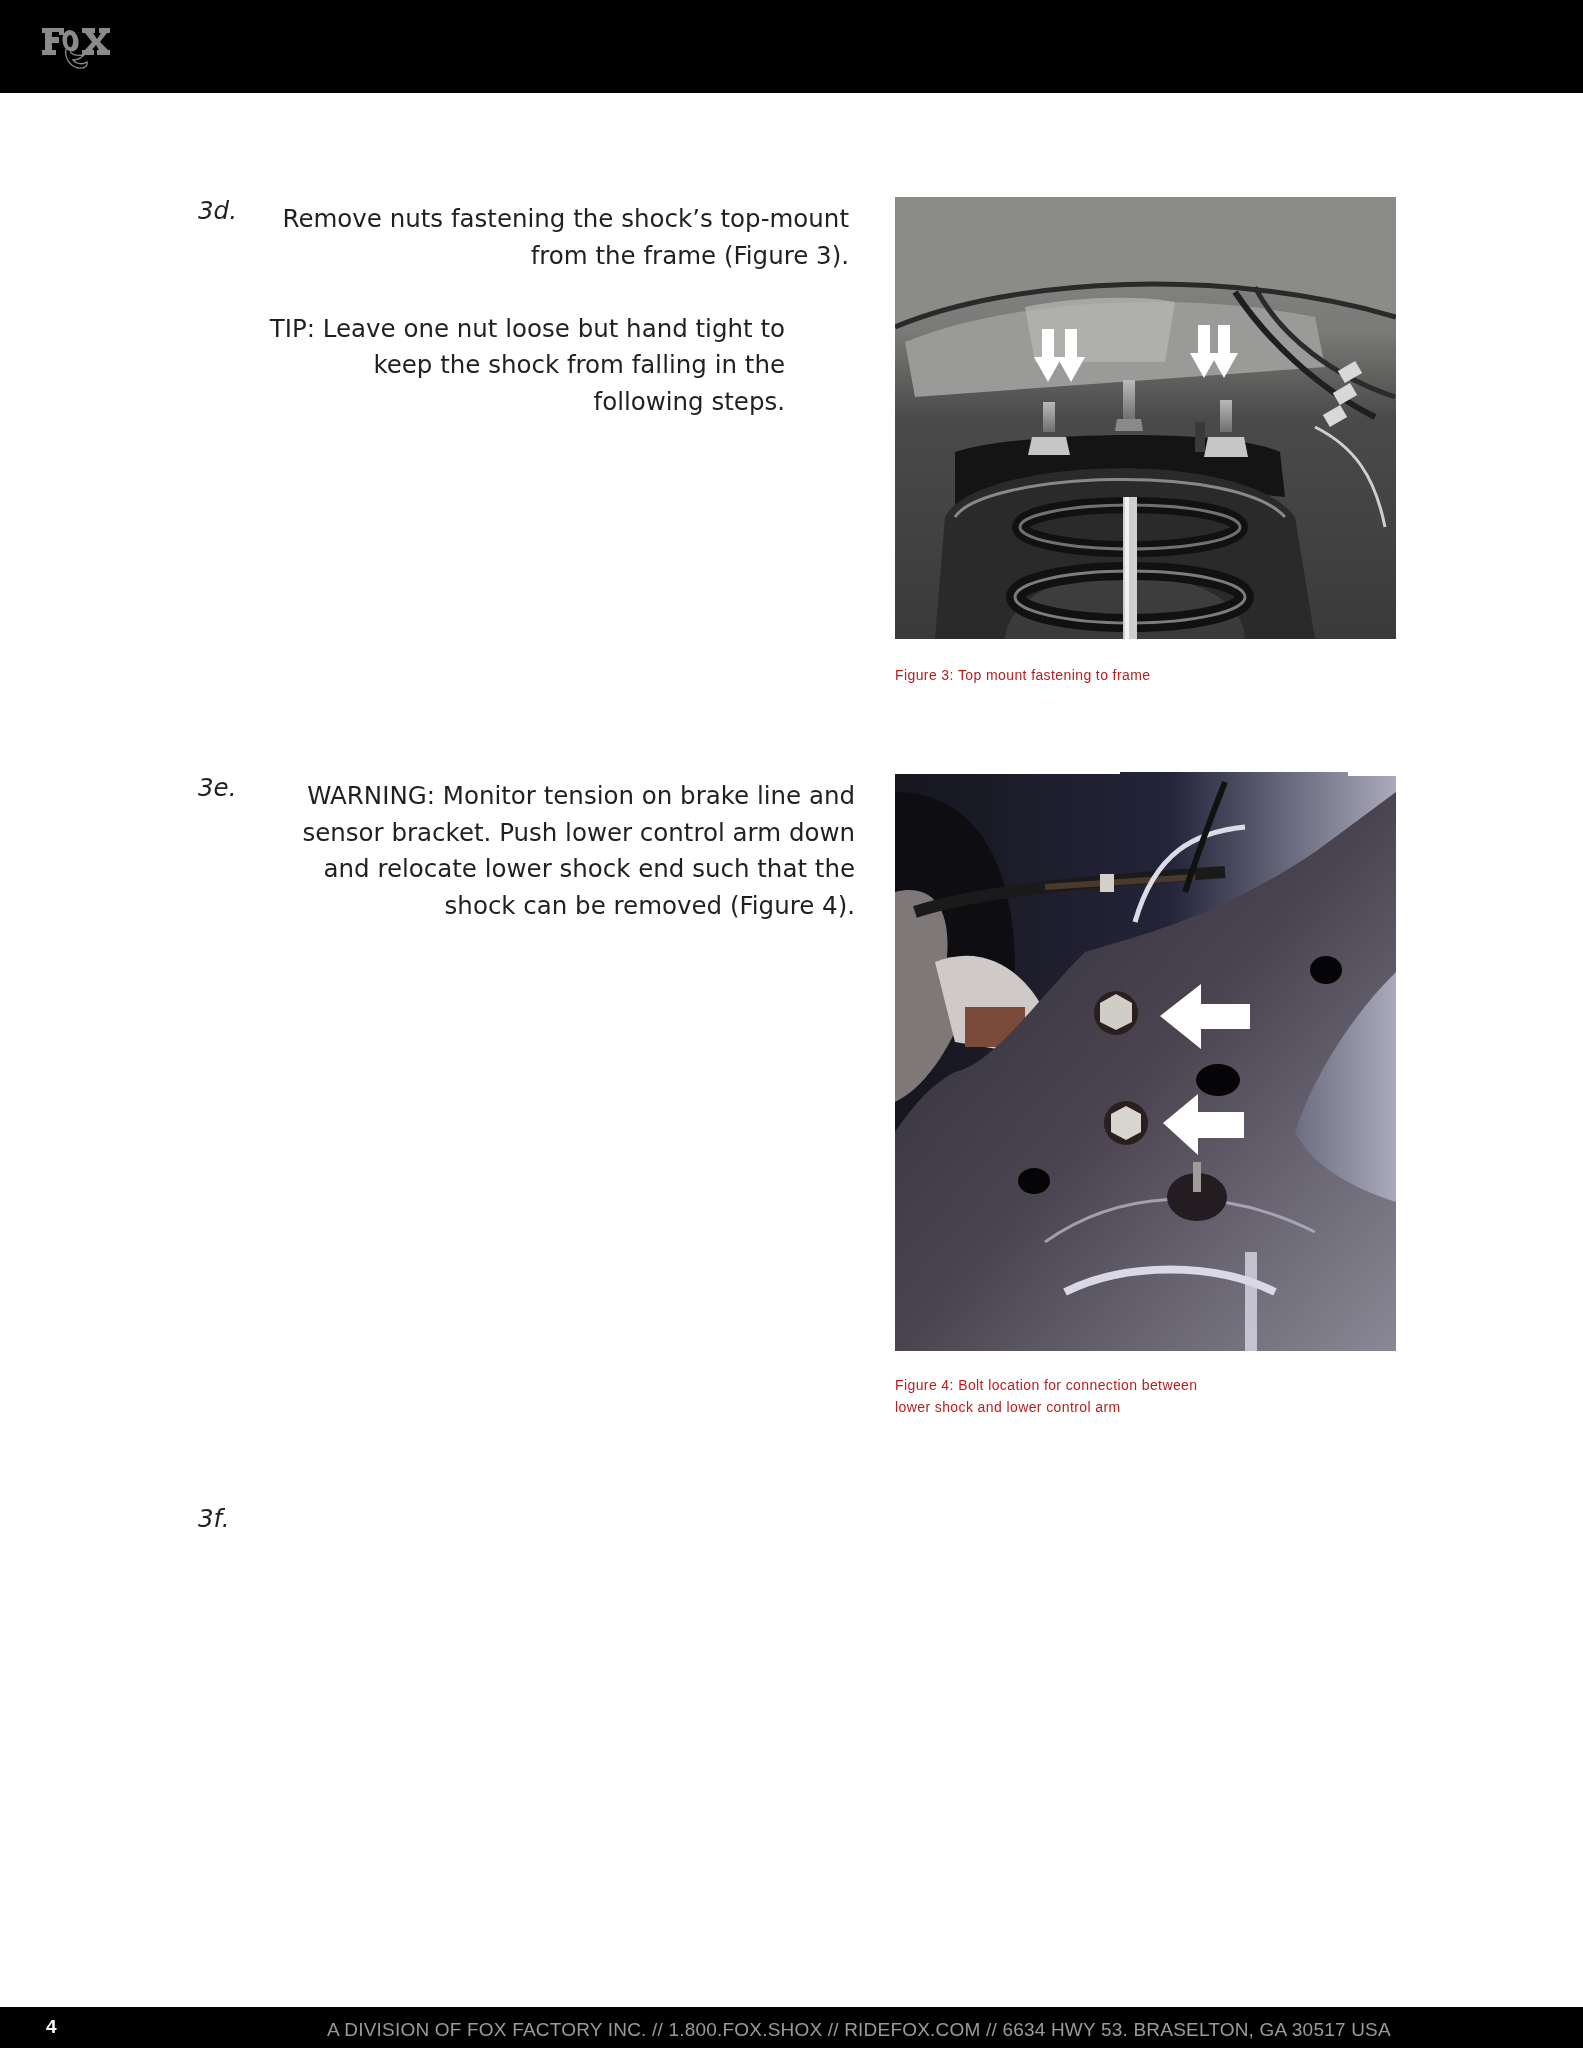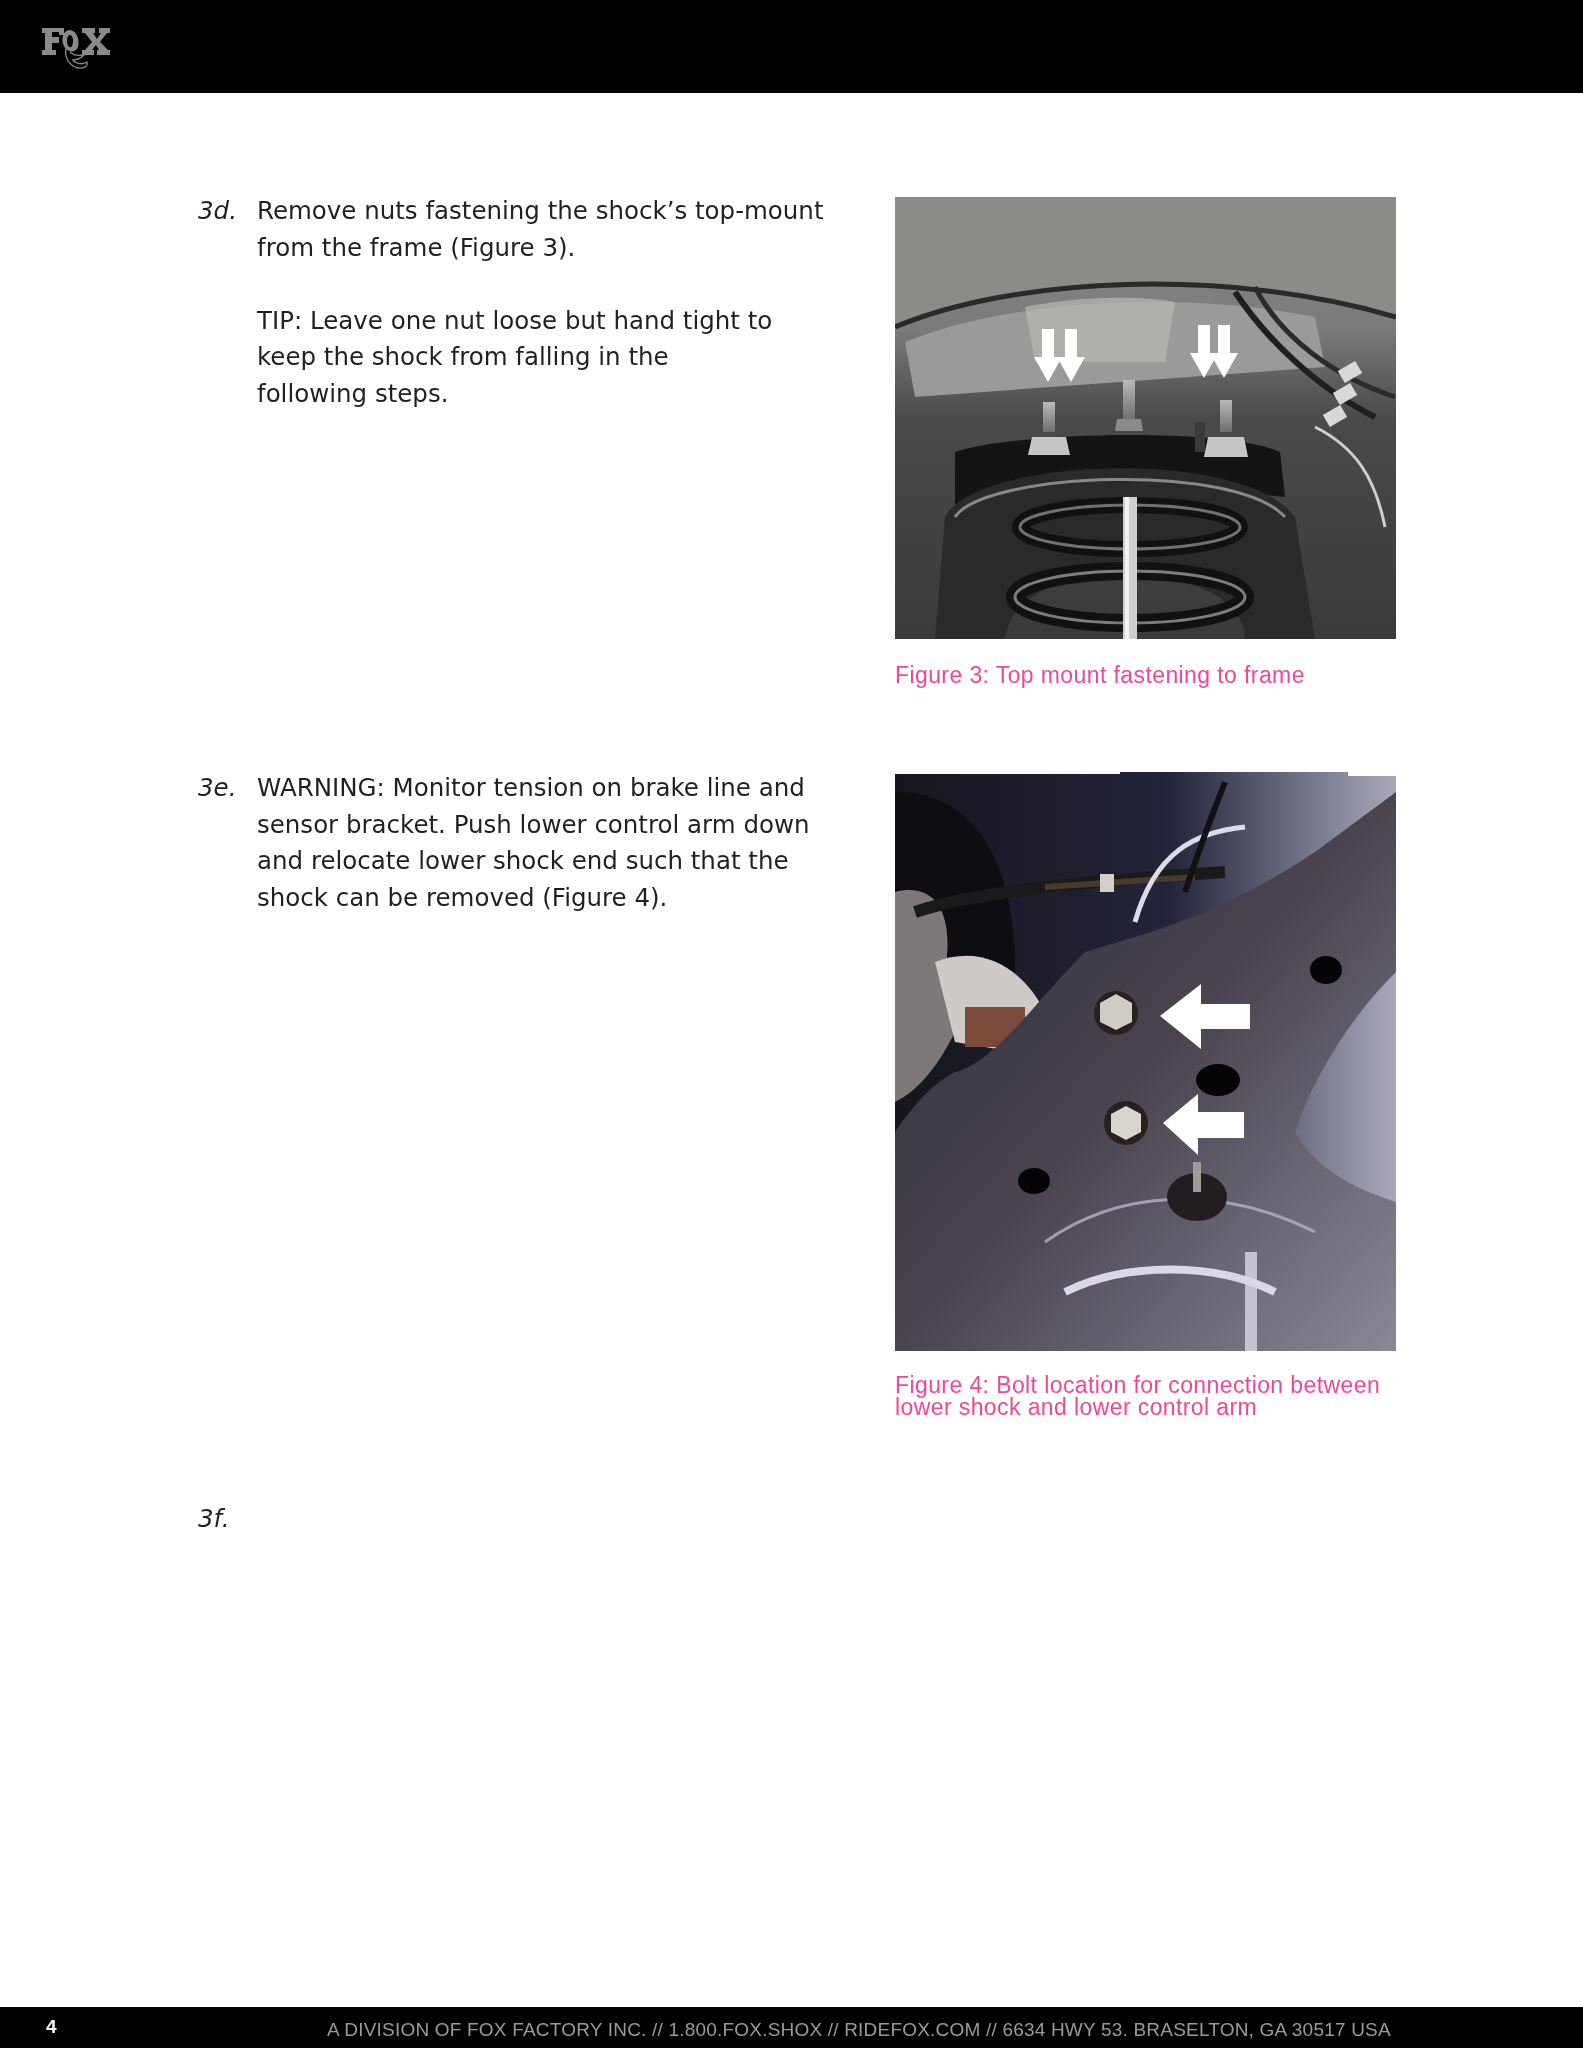--- a/index.html
+++ b/index.html
@@ -24,27 +24,27 @@
   .footer-text {
     position: absolute; left: 327px; top: 12px; width: 932px; color: #9a9a9a;
     font-family: "Liberation Sans", sans-serif; font-size: 19px; letter-spacing: 0.2px;
     white-space: nowrap; text-transform: uppercase;
   }
   .step {
     position: absolute; font-size: 24.5px; line-height: 36.5px; color: #231f20;
   }
   .step .label { position: absolute; left: 0; top: 0; font-style: italic; }
   .step .body { position: absolute; left: 59px; top: 0; }
-  .para { margin: 0; }
+  .para { margin: 8px; text-align: right; }
   .para + .para { margin-top: 36.5px; }
   .bold { font-weight: normal; }
   .figure { position: absolute; left: 895px; width: 501px; }
   .photo { position: relative; width: 501px; overflow: hidden; }
   .caption {
-    position: absolute; left: 0; color: #ec4899; font-size: 23px; line-height: 22px;
+    position: absolute; left: 0; color: #b91c1c; font-size: 14px; line-height: 22px;
     font-family: "Liberation Sans", sans-serif; letter-spacing: 0.4px; white-space: nowrap;
   }
   svg { display: block; }
 </style>
 </head>
 <body>
 
 <div class="header-bar">
   <div class="logo">
     <svg width="82" height="56" viewBox="0 0 82 56">

